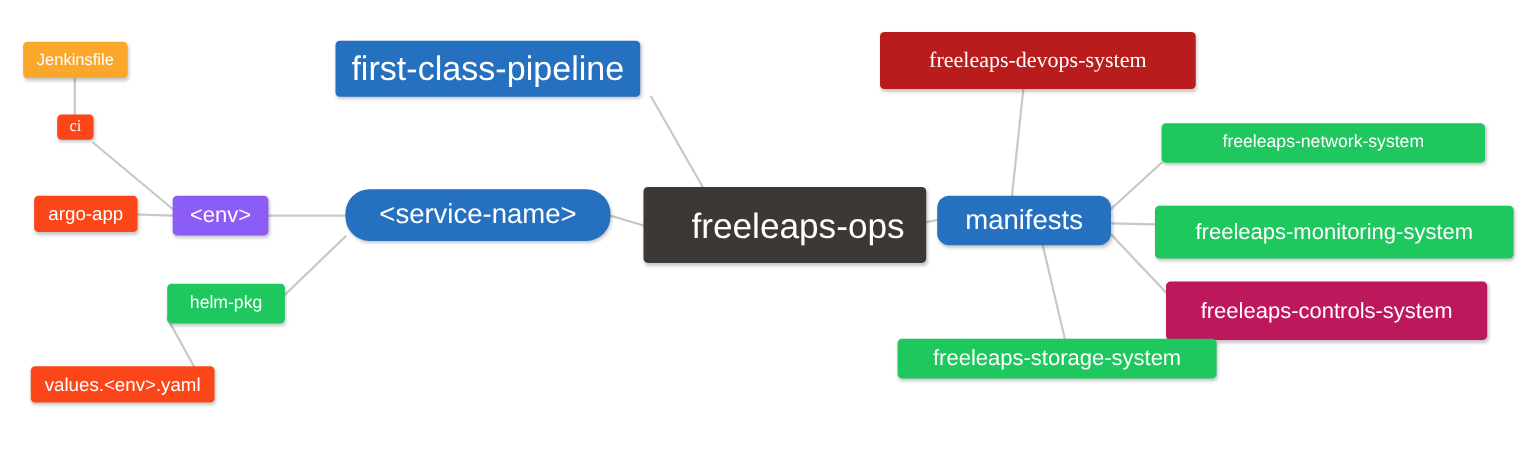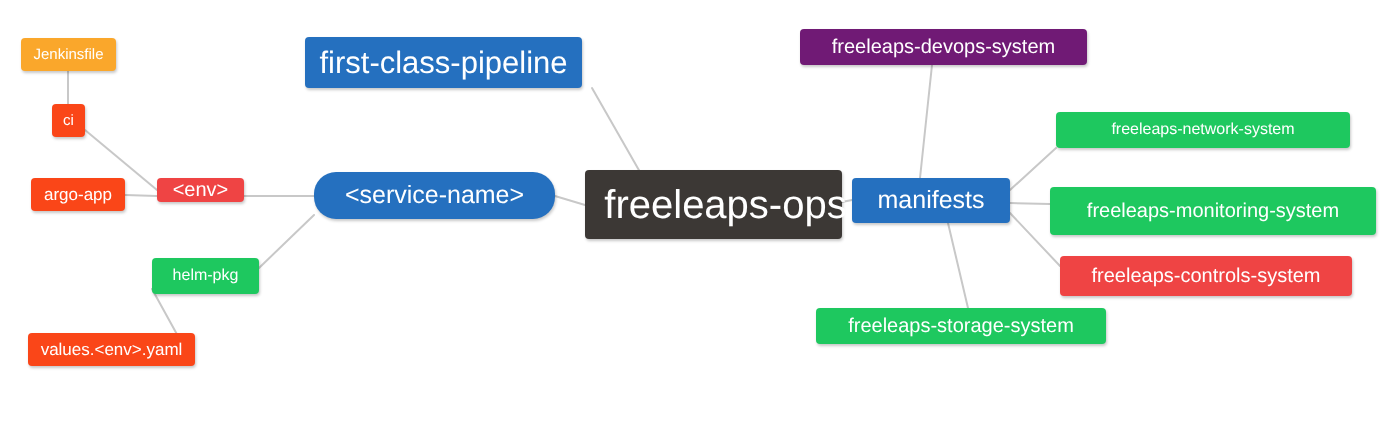--- a/index.html
+++ b/index.html
@@ -58,59 +58,59 @@
       <polyline points="157,196 125,195" fill="none" stroke="#c8c8c8" stroke-width="2" stroke-linecap="round"></polyline>
       <polyline points="68,104 68,58" fill="none" stroke="#c8c8c8" stroke-width="2" stroke-linecap="round"></polyline>
       <polyline points="152,289 179,338" fill="none" stroke="#c8c8c8" stroke-width="2" stroke-linecap="round"></polyline>
       <polyline points="920,178 932,65" fill="none" stroke="#c8c8c8" stroke-width="2" stroke-linecap="round"></polyline>
       <polyline points="1010,190 1056,148" fill="none" stroke="#c8c8c8" stroke-width="2" stroke-linecap="round"></polyline>
       <polyline points="1010,203 1050,204" fill="none" stroke="#c8c8c8" stroke-width="2" stroke-linecap="round"></polyline>
       <polyline points="1010,213 1060,266" fill="none" stroke="#c8c8c8" stroke-width="2" stroke-linecap="round"></polyline>
       <polyline points="948,223 968,308" fill="none" stroke="#c8c8c8" stroke-width="2" stroke-linecap="round"></polyline>
     </svg>
   <div id="nodes">
-      <div class="node" style="left: 585px; top: 170px; width: 257px; height: 69px; background: rgb(60, 56, 53); font-size: 40px; padding-left: 24px;">
+      <div class="node" style="left: 585px; top: 170px; width: 257px; height: 69px; background: rgb(60, 56, 53); font-size: 32px; padding-left: 24px;">
         <span class="node-label">freeleaps-ops</span>
       </div>
       <div class="node" style="left: 314px; top: 172px; width: 241px; height: 47px; background: rgb(37, 112, 191); font-size: 25px; border-radius: 22px;">
         <span class="node-label">&lt;service-name&gt;</span>
       </div>
       <div class="node" style="left: 305px; top: 37px; width: 277px; height: 51px; background: rgb(37, 112, 191); font-size: 31px;">
         <span class="node-label">first-class-pipeline</span>
       </div>
-      <div class="node" style="left: 852px; top: 178px; width: 158px; height: 45px; background: rgb(37, 112, 191); font-size: 25px;">
+      <div class="node" style="left: 852px; top: 178px; width: 158px; height: 45px; background: rgb(37, 112, 191); font-size: 25px; border-radius: 11px;">
         <span class="node-label">manifests</span>
       </div>
-      <div class="node" style="left: 157px; top: 178px; width: 87px; height: 24px; background: #ef4444; font-size: 20px;">
+      <div class="node" style="left: 157px; top: 178px; width: 87px; height: 36px; background: #8b5cf6; font-size: 20px;">
         <span class="node-label">&lt;env&gt;</span>
       </div>
       <div class="node" style="left: 152px; top: 258px; width: 107px; height: 36px; background: rgb(30, 200, 95); font-size: 16px;">
         <span class="node-label">helm-pkg</span>
       </div>
       <div class="node" style="left: 21px; top: 25px; width: 95px; height: 33px; background: rgb(250, 167, 43); font-size: 15px; margin-top: 13px;">
         <span class="node-label">Jenkinsfile</span>
       </div>
-      <div class="node" style="left: 52px; top: 104px; width: 33px; height: 33px; background: rgb(250, 70, 24); font-size: 15px;">
+      <div class="node" style="left: 52px; top: 104px; width: 33px; height: 23px; background: rgb(250, 70, 24); font-size: 15px; font-family: Liberation Serif, serif;">
         <span class="node-label">ci</span>
       </div>
       <div class="node" style="left: 31px; top: 178px; width: 94px; height: 33px; background: rgb(250, 70, 24); font-size: 17px;">
         <span class="node-label">argo-app</span>
       </div>
       <div class="node" style="left: 12px; top: 333px; width: 167px; height: 33px; background: rgb(250, 70, 24); font-size: 17px; margin-left: 16px;">
         <span class="node-label">values.&lt;env&gt;.yaml</span>
       </div>
-      <div class="node" style="left: 800px; top: 29px; width: 287px; height: 36px; background: #701a75; font-size: 20px;">
+      <div class="node" style="left: 800px; top: 29px; width: 287px; height: 52px; background: #b91c1c; font-size: 20px; font-family: Liberation Serif, serif;">
         <span class="node-label">freeleaps-devops-system</span>
       </div>
       <div class="node" style="left: 1056px; top: 112px; width: 294px; height: 36px; background: rgb(30, 200, 95); font-size: 16px;">
         <span class="node-label">freeleaps-network-system</span>
       </div>
       <div class="node" style="left: 1050px; top: 187px; width: 326px; height: 48px; background: rgb(30, 200, 95); font-size: 20px;">
         <span class="node-label">freeleaps-monitoring-system</span>
       </div>
-      <div class="node" style="left: 1060px; top: 256px; width: 292px; height: 40px; background: #ef4444; font-size: 20px;">
+      <div class="node" style="left: 1060px; top: 256px; width: 292px; height: 53px; background: #be185d; font-size: 20px;">
         <span class="node-label">freeleaps-controls-system</span>
       </div>
       <div class="node" style="left: 816px; top: 308px; width: 290px; height: 36px; background: rgb(30, 200, 95); font-size: 20px; text-align: right;">
         <span class="node-label">freeleaps-storage-system</span>
       </div>
     </div>
 </div>
 
 </body></html>

